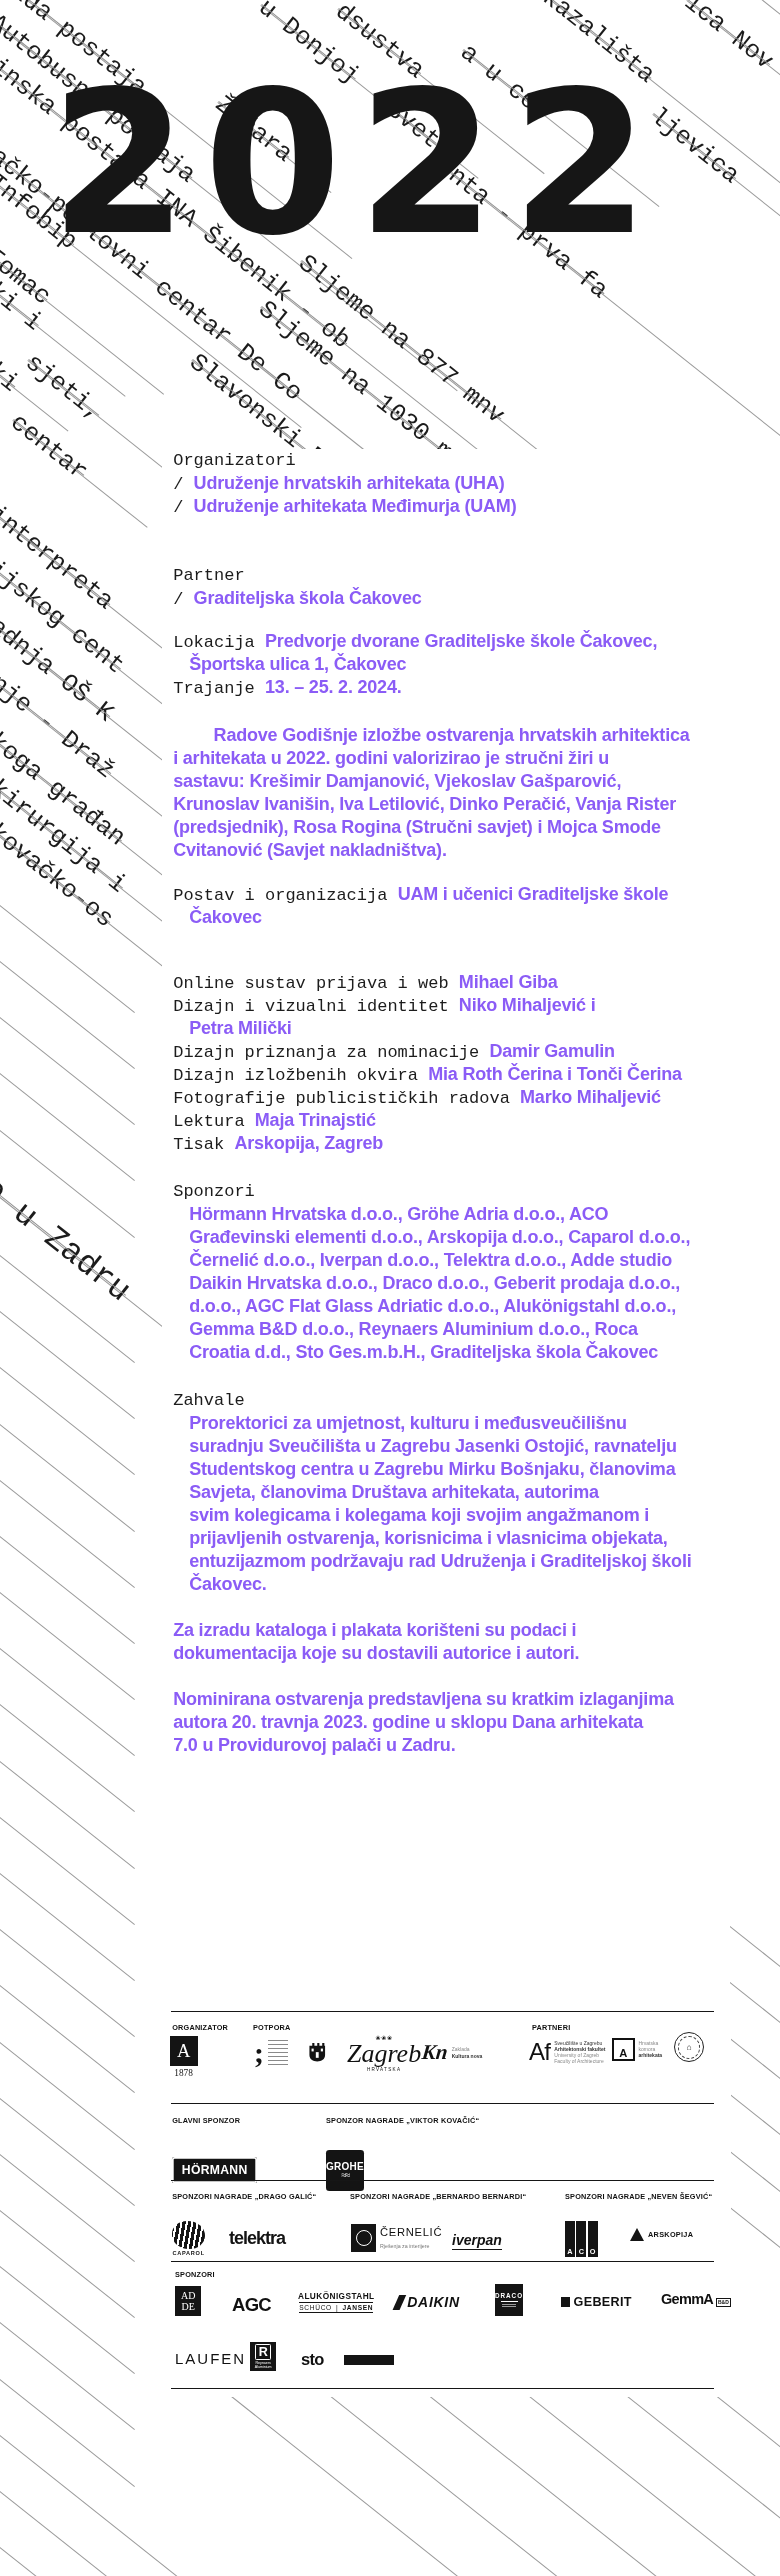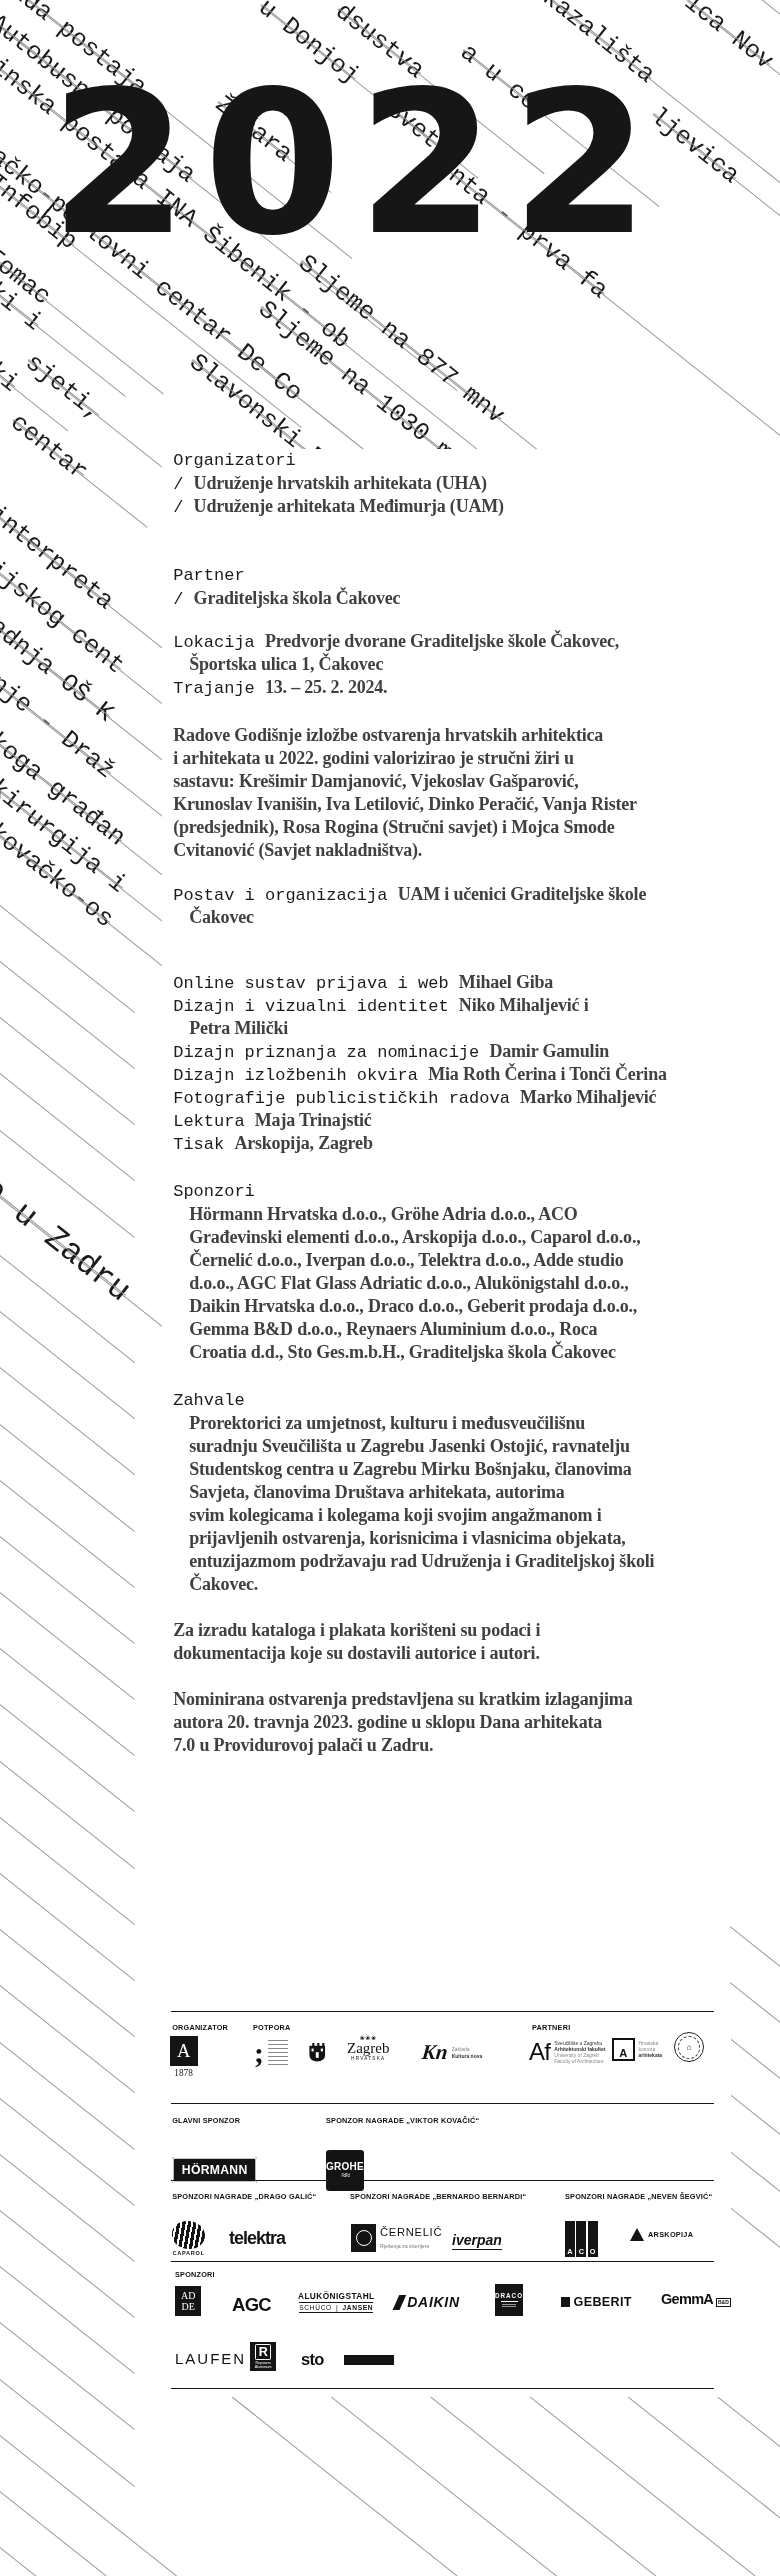--- a/index.html
+++ b/index.html
@@ -15,33 +15,33 @@
          text-decoration-thickness:1px;text-decoration-color:#8f8f8f;}
   
   .year{position:absolute;left:50px;top:65px;z-index:3;font-family:"DejaVu Sans","Liberation Sans",sans-serif;
         font-weight:bold;font-size:198px;line-height:1;letter-spacing:16px;color:#161616;}
   
   .content{position:absolute;left:162px;top:449px;width:568px;min-height:1556px;z-index:2;
            background:#ffffff;padding-left:11.2px;box-sizing:border-box;}
   .tl{height:23px;line-height:23px;white-space:nowrap;}
   .tl.ind{padding-left:16px;}
   .m{font-family:"Liberation Mono","DejaVu Sans Mono",monospace;font-size:17px;color:#1c1c1c;}
-  .b{font-family:Liberation Serif, serif;font-weight:700;font-size:18px;letter-spacing:-0.2px;color:#404040;}
+  .b{font-family:Liberation Sans, sans-serif;font-weight:700;font-size:18px;letter-spacing:-0.2px;color:#8b5cf6;}
   
   .panel{position:absolute;left:159px;top:2006px;width:572px;height:391px;background:#ffffff;z-index:2;}
   .rule{position:absolute;left:12px;width:543px;border-top:1.7px solid #161616;}
   .plabel{position:absolute;font-size:7.3px;font-weight:700;letter-spacing:0.2px;color:#111;white-space:nowrap;}
   .lg{position:absolute;display:flex;align-items:center;gap:4px;color:#111;}
   .lg *{box-sizing:border-box;}
   .bx{background:#141414;color:#fff;display:flex;flex-direction:column;align-items:center;justify-content:center;}
   .a1878-b{width:28px;height:30px;font-family:"Liberation Serif",serif;font-size:18.5px;}
   .a1878-y{font-family:"Liberation Serif",serif;font-size:9.3px;color:#111;text-align:center;margin-top:1.3px;}
   .semi{font-size:30px;font-weight:bold;line-height:0.6;color:#121212;font-family:"Liberation Serif",serif;}
   .hlines{width:20px;height:26.4px;background:repeating-linear-gradient(to bottom,#8a8a8a 0 1.3px,transparent 1.3px 4px);}
-  .scriptZg{font-family:"Liberation Serif",serif;font-size:15px;line-height:1;}
+  .scriptZg{font-family:"Liberation Serif",serif;font-style:italic;font-size:26px;line-height:1;}
   .tiny{font-size:5px;line-height:1.25;color:#333;white-space:nowrap;}
   .tiny .lite{color:#888;}
   .knmark{font-family:"Liberation Serif",serif;font-style:italic;font-weight:bold;font-size:21px;transform:skewX(-6deg);}
   .afmark{font-size:24px;font-weight:400;letter-spacing:-0.7px;font-family:"Liberation Sans",sans-serif;}
   .komsq{width:22.5px;height:22.5px;border:2px solid #111;display:flex;align-items:flex-end;justify-content:center;
          font-weight:700;font-size:11.2px;}
   .seal{width:30px;height:30px;border:1.3px solid #222;border-radius:50%;display:flex;align-items:center;justify-content:center;}
   .seal>i{width:22.5px;height:22.5px;border:0.7px dashed #444;border-radius:50%;display:flex;align-items:center;
           justify-content:center;font-style:normal;font-size:8.6px;color:#222;}
   .horm{width:85px;height:26.4px;background:#141414;border-radius:2.6px;box-shadow:inset 0 0 0 1.7px #fff,inset 0 0 0 3.3px #141414;
@@ -344,42 +344,42 @@
 
   <div class="content" id="content">
       <div class="tl"><span class="m">Organizatori</span></div>
       <div class="tl"><span class="m">/ </span><span class="b">Udruženje hrvatskih arhitekata (UHA)</span></div>
       <div class="tl"><span class="m">/ </span><span class="b">Udruženje arhitekata Međimurja (UAM)</span></div>
       <div class="tl" style="margin-top: 46px;"><span class="m">Partner</span></div>
       <div class="tl"><span class="m">/ </span><span class="b">Graditeljska škola Čakovec</span></div>
       <div class="tl" style="margin-top: 20px;"><span class="m">Lokacija </span><span class="b">Predvorje dvorane Graditeljske škole Čakovec,</span></div>
       <div class="tl ind"><span class="b">Športska ulica 1, Čakovec</span></div>
       <div class="tl"><span class="m">Trajanje </span><span class="b">13. – 25. 2. 2024.</span></div>
-      <div class="tl" style="margin-top: 25px;"><span class="b">Radove Godišnje izložbe ostvarenja hrvatskih arhitektica</span></div>
+      <div class="tl" style="margin-top: 25px; text-align: center;"><span class="b">Radove Godišnje izložbe ostvarenja hrvatskih arhitektica</span></div>
       <div class="tl"><span class="b">i arhitekata u 2022. godini valorizirao je stručni žiri u</span></div>
       <div class="tl"><span class="b">sastavu: Krešimir Damjanović, Vjekoslav Gašparović,</span></div>
       <div class="tl"><span class="b">Krunoslav Ivanišin, Iva Letilović, Dinko Peračić, Vanja Rister</span></div>
       <div class="tl"><span class="b">(predsjednik), Rosa Rogina (Stručni savjet) i Mojca Smode</span></div>
       <div class="tl"><span class="b">Cvitanović (Savjet nakladništva).</span></div>
       <div class="tl" style="margin-top: 21px;"><span class="m">Postav i organizacija </span><span class="b">UAM i učenici Graditeljske škole</span></div>
       <div class="tl ind"><span class="b">Čakovec</span></div>
       <div class="tl" style="margin-top: 42px;"><span class="m">Online sustav prijava i web </span><span class="b">Mihael Giba</span></div>
       <div class="tl"><span class="m">Dizajn i vizualni identitet </span><span class="b">Niko Mihaljević i</span></div>
       <div class="tl ind"><span class="b">Petra Milički</span></div>
       <div class="tl"><span class="m">Dizajn priznanja za nominacije </span><span class="b">Damir Gamulin</span></div>
       <div class="tl"><span class="m">Dizajn izložbenih okvira </span><span class="b">Mia Roth Čerina i Tonči Čerina</span></div>
       <div class="tl"><span class="m">Fotografije publicističkih radova </span><span class="b">Marko Mihaljević</span></div>
       <div class="tl"><span class="m">Lektura </span><span class="b">Maja Trinajstić</span></div>
       <div class="tl"><span class="m">Tisak </span><span class="b">Arskopija, Zagreb</span></div>
       <div class="tl" style="margin-top: 24.5px;"><span class="m">Sponzori</span></div>
       <div class="tl ind"><span class="b">Hörmann Hrvatska d.o.o., Gröhe Adria d.o.o., ACO</span></div>
       <div class="tl ind"><span class="b">Građevinski elementi d.o.o., Arskopija d.o.o., Caparol d.o.o.,</span></div>
       <div class="tl ind"><span class="b">Černelić d.o.o., Iverpan d.o.o., Telektra d.o.o., Adde studio</span></div>
+      <div class="tl ind"><span class="b">Daikin Hrvatska d.o.o., Draco d.o.o., Geberit prodaja d.o.o.,</span></div>
       <div class="tl ind"><span class="b">d.o.o., AGC Flat Glass Adriatic d.o.o., Alukönigstahl d.o.o.,</span></div>
-      <div class="tl ind"><span class="b">Daikin Hrvatska d.o.o., Draco d.o.o., Geberit prodaja d.o.o.,</span></div>
       <div class="tl ind"><span class="b">Gemma B&amp;D d.o.o., Reynaers Aluminium d.o.o., Roca</span></div>
       <div class="tl ind"><span class="b">Croatia d.d., Sto Ges.m.b.H., Graditeljska škola Čakovec</span></div>
       <div class="tl" style="margin-top: 25px;"><span class="m">Zahvale</span></div>
       <div class="tl ind"><span class="b">Prorektorici za umjetnost, kulturu i međusveučilišnu</span></div>
       <div class="tl ind"><span class="b">suradnju Sveučilišta u Zagrebu Jasenki Ostojić, ravnatelju</span></div>
       <div class="tl ind"><span class="b">Studentskog centra u Zagrebu Mirku Bošnjaku, članovima</span></div>
       <div class="tl ind"><span class="b">Savjeta, članovima Društava arhitekata, autorima</span></div>
       <div class="tl ind"><span class="b">svim kolegicama i kolegama koji svojim angažmanom i</span></div>
       <div class="tl ind"><span class="b">prijavljenih ostvarenja, korisnicima i vlasnicima objekata,</span></div>
       <div class="tl ind"><span class="b">entuzijazmom podržavaju rad Udruženja i Graditeljskoj školi</span></div>

